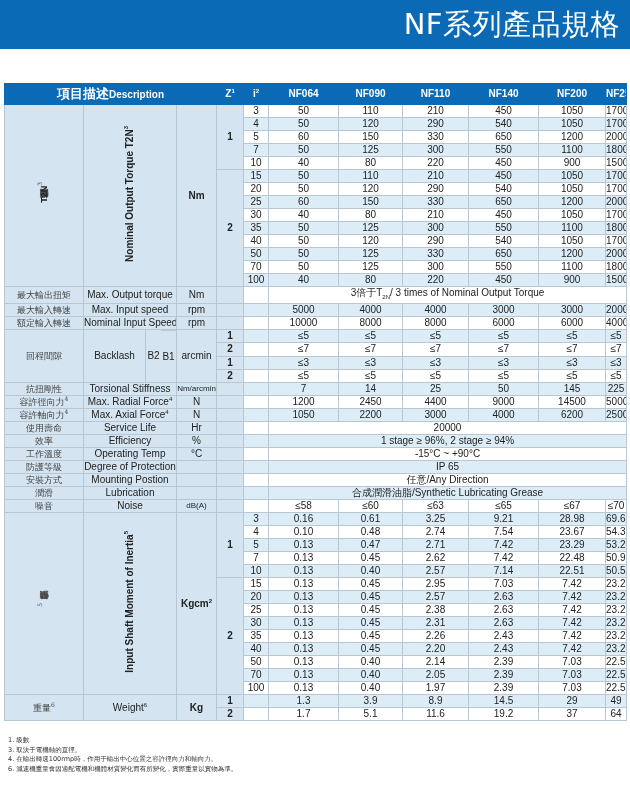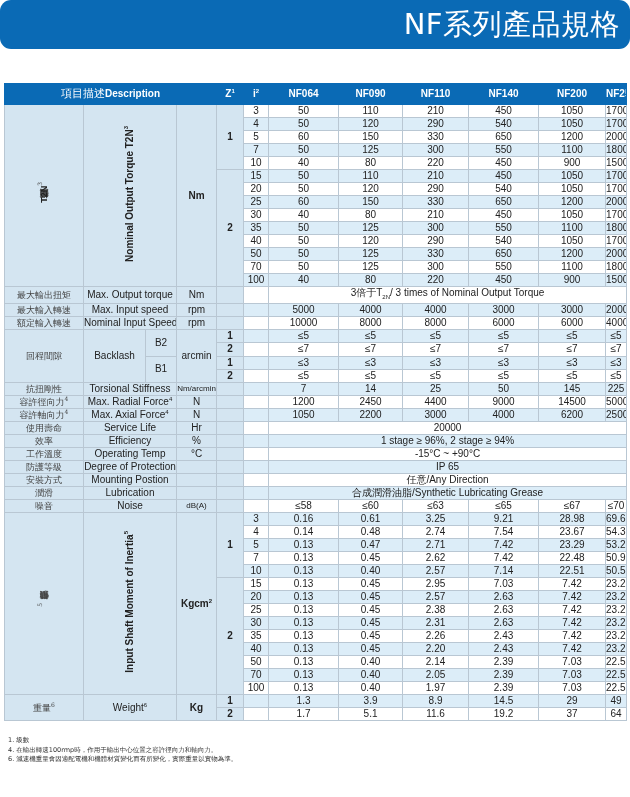--- a/index.html
+++ b/index.html
@@ -1,25 +1,25 @@
 <!DOCTYPE html>
 <html><head>
 <meta charset="utf-8">
 <style>
   html, body { margin:0; padding:0; }
   body { width:630px; height:797px; background:#ffffff; position:relative; overflow:hidden;
          font-family:"Liberation Sans", "DejaVu Sans", sans-serif; color:#222; }
-  .banner { position:absolute; left:0; top:0; width:630px; height:49px; background:#0a6ab5;border-radius:11px; }
+  .banner { position:absolute; left:0; top:0; width:630px; height:49px; background:#0a6ab5; }
   .banner-title { position:absolute; right:10px; top:4px; color:#fff; font-size:29px; line-height:40px;
                   font-family:"DejaVu Sans", sans-serif; letter-spacing:0.5px; }
   table.spec { position:absolute; left:4px; top:83px; border-collapse:collapse; table-layout:fixed; width:622px; }
   table.spec td, table.spec th { border:1px solid #b9c7d3; padding:0; text-align:center; vertical-align:middle;
                   font-size:10px; height:12px; line-height:12px; white-space:nowrap; overflow:hidden; }
   table.spec th { background:#0a6ab5; color:#fff; height:20px; font-size:10px; font-weight:bold; border-color:#0a6ab5; }
-  th .cn { font-weight:normal; font-family:"DejaVu Serif", serif; font-size:11px; }
+  th .cn { font-weight:bold; font-family:"DejaVu Serif", serif; font-size:13px; }
   .lbl { background:#d4e5f1; }
   .cn-lbl { background:#d4e5f1; font-family:"DejaVu Serif", serif; font-size:9px !important; color:#444; }
   .bold { font-weight:bold; }
   .w { background:#ffffff; }
   .b { background:#dcedf8; }
   .vert { writing-mode:vertical-rl; transform:rotate(180deg); display:inline-block; font-weight:bold; font-size:10px; }
   .vert-cn { writing-mode:vertical-rl; transform:rotate(180deg); display:inline-block; font-family:"DejaVu Serif", serif; font-size:9px; color:#444; }
   sup { font-size:6px; line-height:0; }
   .notes { position:absolute; left:8px; top:736px; font-size:6.5px; line-height:9.5px; color:#333; font-family:"DejaVu Sans", sans-serif; }
   .small { font-size:8px !important;margin-top:25px; }
@@ -224,21 +224,21 @@
         <td class="w">6000</td>
         <td class="w">4000</td>
     </tr>
       <tr>
         <td class="cn-lbl" rowspan="4">回程間隙</td>
         <td class="lbl" rowspan="4" style="text-align: center; padding: 0px; position: relative;">
           <div style="display: flex; height: 100%; min-height: 52px; align-items: stretch;">
             <div style="flex: 1 1 0%; display: flex; align-items: center; justify-content: center;">
               <span>Backlash</span>
             </div>
-            <div style="width: 30px; border-left: 1px solid rgb(185, 199, 211); display: flex; flex-direction: column;">
+            <div style="width: 30px; border-left: 1px solid rgb(185, 199, 211); display: flex; flex-direction: row;">
               <div style="flex: 1 1 0%; display: flex; align-items: center; justify-content: center;">B2</div>
               <div style="flex: 1 1 0%; display: flex; align-items: center; justify-content: center; border-top: 1px solid rgb(185, 199, 211);">B1</div>
             </div>
           </div>
         </td>
         <td class="lbl" rowspan="4">arcmin</td>
         <td class="lbl bold">1</td>
         <td class="b"></td>
         <td class="b">≤5</td>
         <td class="b">≤5</td>
@@ -385,21 +385,21 @@
         <td class="b">3</td>
         <td class="b">0.16</td>
         <td class="b">0.61</td>
         <td class="b">3.25</td>
         <td class="b">9.21</td>
         <td class="b">28.98</td>
         <td class="b">69.61</td>
       </tr>
       <tr>
         <td class="w">4</td>
-        <td class="w">0.14</td>
+        <td class="w">0.10</td>
         <td class="w">0.48</td>
         <td class="w">2.74</td>
         <td class="w">7.54</td>
         <td class="w">23.67</td>
         <td class="w">54.37</td>
       </tr>
       <tr>
         <td class="b">5</td>
         <td class="b">0.13</td>
         <td class="b">0.47</td>
@@ -529,15 +529,16 @@
         <td class="w">11.6</td>
         <td class="w">19.2</td>
         <td class="w">37</td>
         <td class="w">64</td>
       </tr>
     </tbody>
 </table>
 
 <div class="notes">
   <div>1. 級數</div>
+  <div>3. 取決于電機軸的直徑。</div>
   <div>4. 在輸出轉速100rmp時，作用于輸出中心位置之容許徑向力和軸向力。</div>
   <div>6. 減速機重量會因適配電機和機體材質變化而有所變化，實際重量以實物為準。</div>
 </div>
 
 </body></html>

